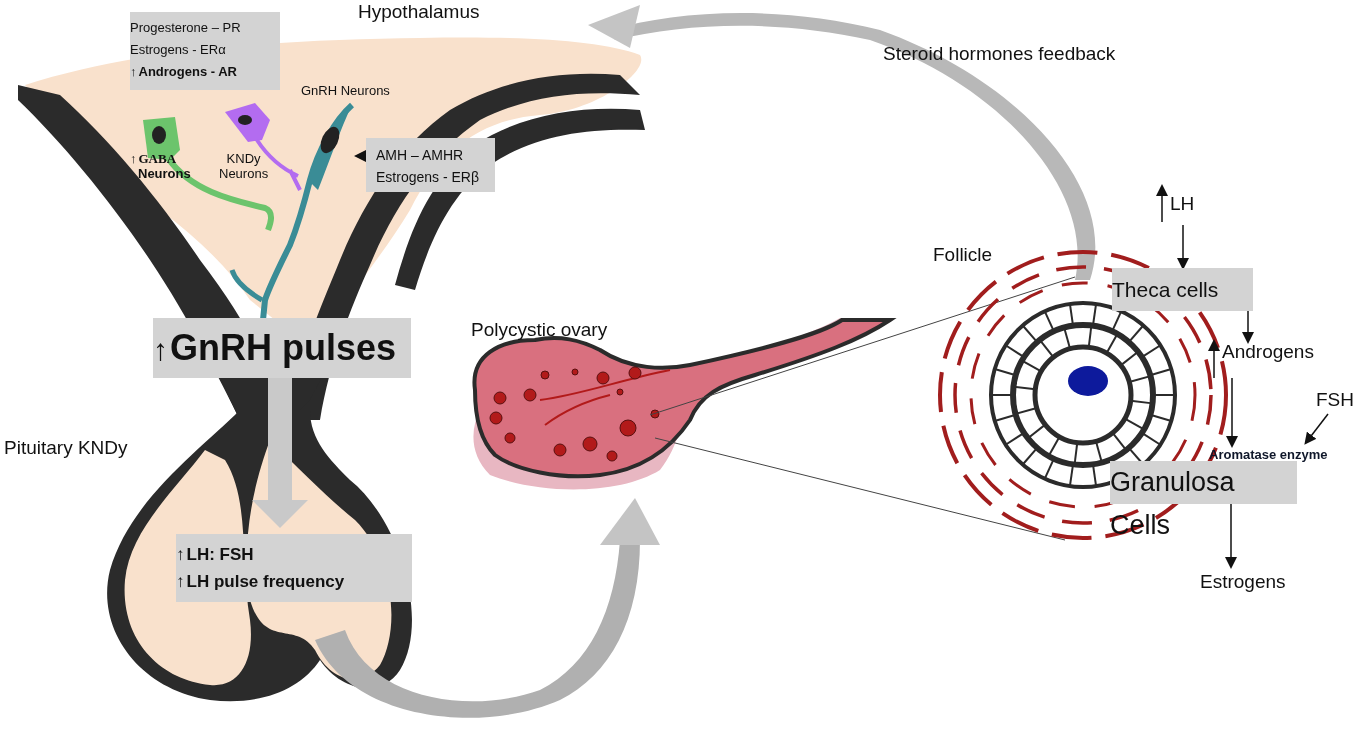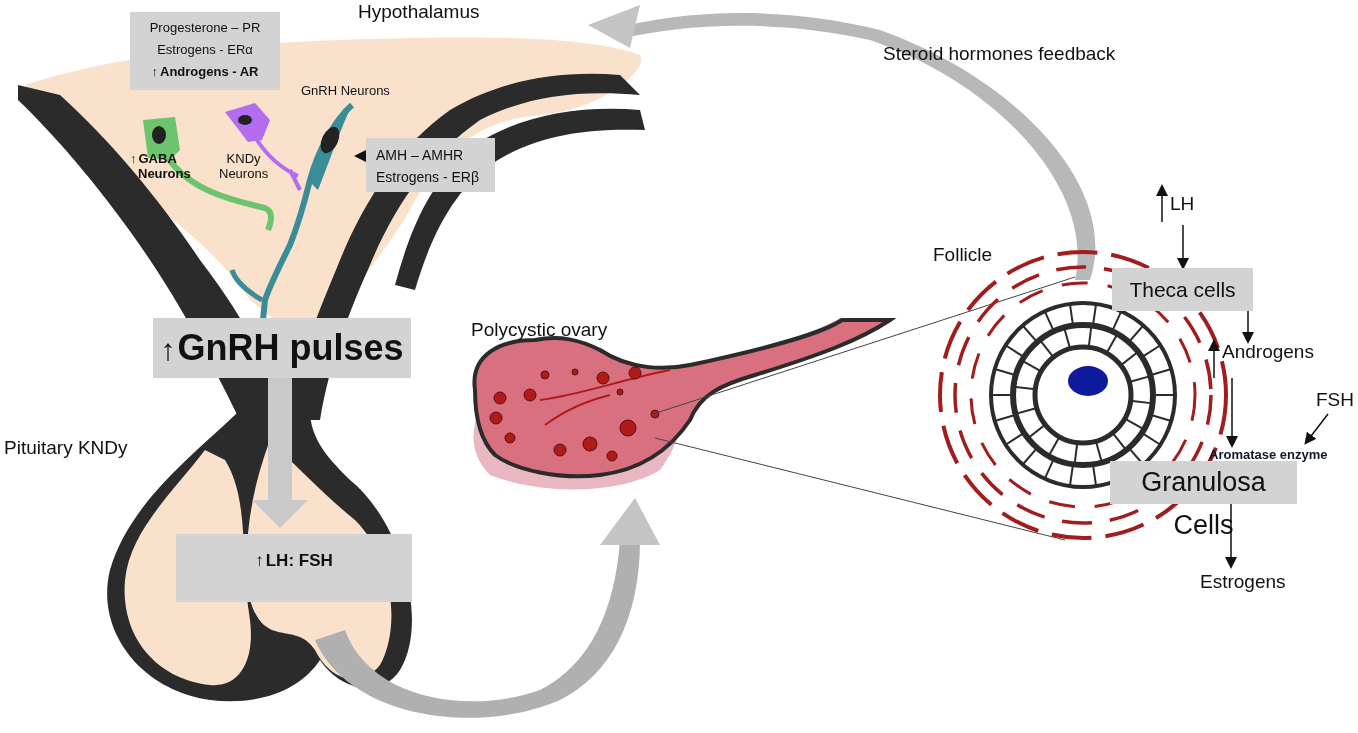--- a/index.html
+++ b/index.html
@@ -1,20 +1,20 @@
 <!DOCTYPE html>
 <html><head>
 <meta charset="utf-8">
 <style>
   html, body { margin: 0; padding: 0; background: #ffffff; }
   body { width: 1358px; height: 733px; position: relative; overflow: hidden;
          font-family: "Liberation Sans", sans-serif; color: #111; }
   #art { position: absolute; left: 0; top: 0; }
   .lbl { position: absolute; white-space: nowrap; line-height: 1.15; }
-  .box { position: absolute; background: #d3d3d3; text-align: center; }
+  .box { position: absolute; background: #d3d3d3; text-align: left; }
   .box .ln { display: block; white-space: nowrap; }
   .b { font-weight: bold; }
   .up { display: inline-block; font-weight: normal; margin-right: 2px; }
 </style>
 </head>
 <body>
 
 <svg id="art" width="1358" height="733" viewBox="0 0 1358 733">
   <defs>
     <marker id="ah" markerWidth="8" markerHeight="8" refX="4" refY="4" orient="auto">
@@ -151,21 +151,21 @@
 <div class="lbl" style="left:883px;top:35px;font-size:19px;margin-top:8px;">Steroid hormones feedback</div>
 <div class="lbl" style="left:4px;top:437px;font-size:19px;">Pituitary KNDy</div>
 <div class="lbl" style="left:471px;top:319px;font-size:19px;">Polycystic ovary</div>
 <div class="lbl" style="left:933px;top:244px;font-size:19px;">Follicle</div>
 <div class="lbl" style="left:293px;top:84px;font-size:13px;margin-left:8px;">GnRH Neurons</div>
 <div class="lbl" style="left:219px;top:152px;font-size:13px;text-align:center;">
   <span style="display:block;text-align:center;">KNDy</span>
   <span style="display:block;">Neurons</span>
 </div>
 <div class="lbl b" style="left:130px;top:152px;font-size:13px;">
-  <span style="display:block;"><span class="up">↑</span><span>GABA</span></span>
+  <span style="display:block;font-family:Liberation Serif, serif;"><span class="up">↑</span><span>GABA</span></span>
   <span style="display:block;margin-left:8px;">Neurons</span>
 </div>
 
 <div class="lbl" style="left:1170px;top:193px;font-size:19px;">LH</div>
 <div class="lbl" style="left:1222px;top:341px;font-size:19px;">Androgens</div>
 <div class="lbl" style="left:1316px;top:389px;font-size:19px;">FSH</div>
 <div class="lbl" style="left:1209px;top:448px;font-size:13px;color:#0f172a;font-weight:bold;">Aromatase enzyme</div>
 <div class="lbl" style="left:1200px;top:571px;font-size:19px;">Estrogens</div>
 
 <div class="box" style="left:130px;top:12px;width:150px;height:78px;font-size:13px;padding-top:5px;box-sizing:border-box;line-height:22px;">
@@ -176,18 +176,19 @@
 
 <div class="box" style="left:366px;top:138px;width:129px;height:54px;font-size:14px;text-align:left;padding:6px 0 0 10px;box-sizing:border-box;line-height:22px;">
   <span class="ln">AMH – AMHR</span>
   <span class="ln">Estrogens - ERβ</span>
 </div>
 
 <div class="box b" style="left:153px;top:318px;width:258px;height:60px;font-size:36px;line-height:60px;">
   <span class="up" style="font-size:30px;">↑</span><span>GnRH pulses</span>
 </div>
 
-<div class="box b" style="left:176px;top:534px;width:236px;height:68px;font-size:17px;line-height:27px;padding-top:13px;box-sizing:border-box;">
+<div class="box b" style="left:176px;top:534px;width:236px;height:68px;font-size:17px;line-height:27px;padding-top:7px;box-sizing:border-box;">
   <span class="ln"><span class="up">↑</span><span>LH: FSH</span></span>
+  <span class="ln"><span class="up">↑</span><span>LH pulse frequency</span></span>
 </div>
 
 <div class="box" style="left:1112px;top:268px;width:141px;height:43px;font-size:21px;line-height:43px;">Theca cells</div>
 <div class="box" style="left:1110px;top:461px;width:187px;height:43px;font-size:27px;line-height:43px;">Granulosa Cells</div>
 
 </body></html>

